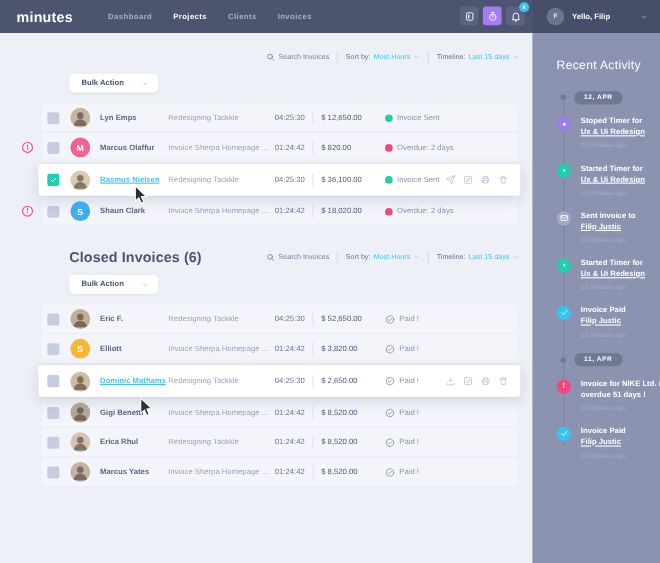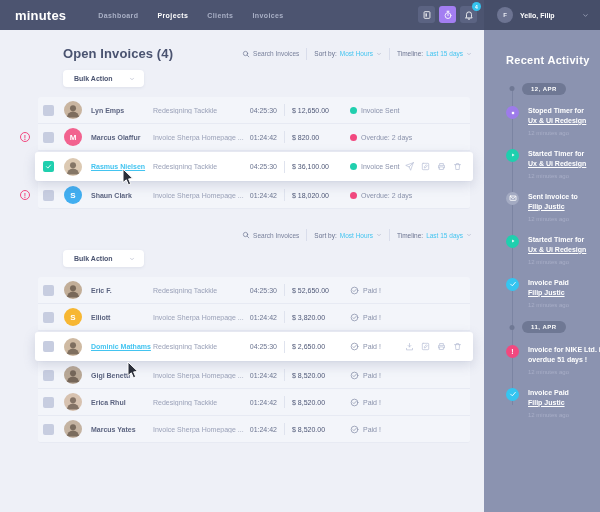--- a/index.html
+++ b/index.html
@@ -56,21 +56,21 @@
   .time{width:32px;flex:none;font-size:7px;color:#6b7490;text-align:right;}
   .vdiv{width:1px;height:12px;background:#dfe3ee;margin:0 7px;flex:none;}
   .amount{width:58px;flex:none;font-size:7px;color:#4e5776;}
   .status{display:flex;align-items:center;gap:4px;font-size:7px;color:#8a92ab;flex:none;}
   .dot{width:7px;height:7px;border-radius:50%;}
   .paid-ic{display:flex;color:#8a92ab;}
   .actions{margin-left:auto;display:flex;gap:7px;color:#bcc3d8;}
   .actions .act-btn{display:flex;cursor:pointer;}
 
   
-  .sb-title{font-size:11px;font-weight:bold;color:#fff;margin:0 0 16px;letter-spacing:.3px;}
+  .sb-title{font-size:11px;font-weight:normal;color:#fff;margin:0 0 16px;letter-spacing:.3px;}
   .tl{position:relative;}
   .tl-line{position:absolute;left:6px;top:6px;bottom:14px;width:1px;background:#7b84a2;}
   .act-date{position:relative;display:flex;align-items:center;margin:2px 0 11px;height:13px;}
   .tl-dot{position:absolute;left:6px;transform:translateX(-50%);width:5px;height:5px;border-radius:50%;background:#6f7894;}
   .pill{margin-left:16px;background:#6f7894;border-radius:8px;padding:3px 9px;font-size:6px;font-weight:bold;letter-spacing:.5px;color:#fff;}
   .act-item{position:relative;padding-left:22px;margin-bottom:12px;}
   .act-ic{position:absolute;left:0;top:0;width:13px;height:13px;border-radius:50%;display:flex;align-items:center;justify-content:center;color:#fff;font-size:7px;font-weight:bold;}
   .act-text{font-size:7px;line-height:1.4;color:#fff;font-weight:bold;width:80px;}
   .act-text a{color:#fff;text-decoration:underline;cursor:pointer;}
   .act-time{font-size:6px;color:#a8aec7;margin-top:3px;font-weight:normal;}
@@ -128,21 +128,20 @@
             <path d="m6 9 6 6 6-6"></path>
           </svg>
       </span>
     </div>
   </header>
 
   <div class="content">
     <main class="main" id="main">
   <section class="section">
     <div class="sec-head">
-      <h1 class="sec-title">Open Invoices (4)</h1>
       <div class="controls">
         <span class="ctrl">
                 <span style="display:flex">
                   <svg viewBox="0 0 24 24" width="8" height="8" fill="none" stroke="currentColor" stroke-width="2" stroke-linecap="round" stroke-linejoin="round">
                     <circle cx="10.5" cy="10.5" r="6.5"></circle>
                     <path d="m15.5 15.5 5 5"></path>
                   </svg>
                 </span>
                 <span class="srch-txt">Search Invoices</span>
               </span>
@@ -264,20 +263,21 @@
     <span class="amount">$ 18,020.00</span>
     <span class="status">
                 <span class="dot" style="background:#f2487f"></span>
                 <span>Overdue: 2 days</span>
               </span>
   </div>
           </div>
   </section>
   <section class="section">
     <div class="sec-head">
+      <h1 class="sec-title">Closed Invoices (6)</h1>
       <div class="controls">
         <span class="ctrl">
                 <span style="display:flex">
                   <svg viewBox="0 0 24 24" width="8" height="8" fill="none" stroke="currentColor" stroke-width="2" stroke-linecap="round" stroke-linejoin="round">
                     <circle cx="10.5" cy="10.5" r="6.5"></circle>
                     <path d="m15.5 15.5 5 5"></path>
                   </svg>
                 </span>
                 <span class="srch-txt">Search Invoices</span>
               </span>

